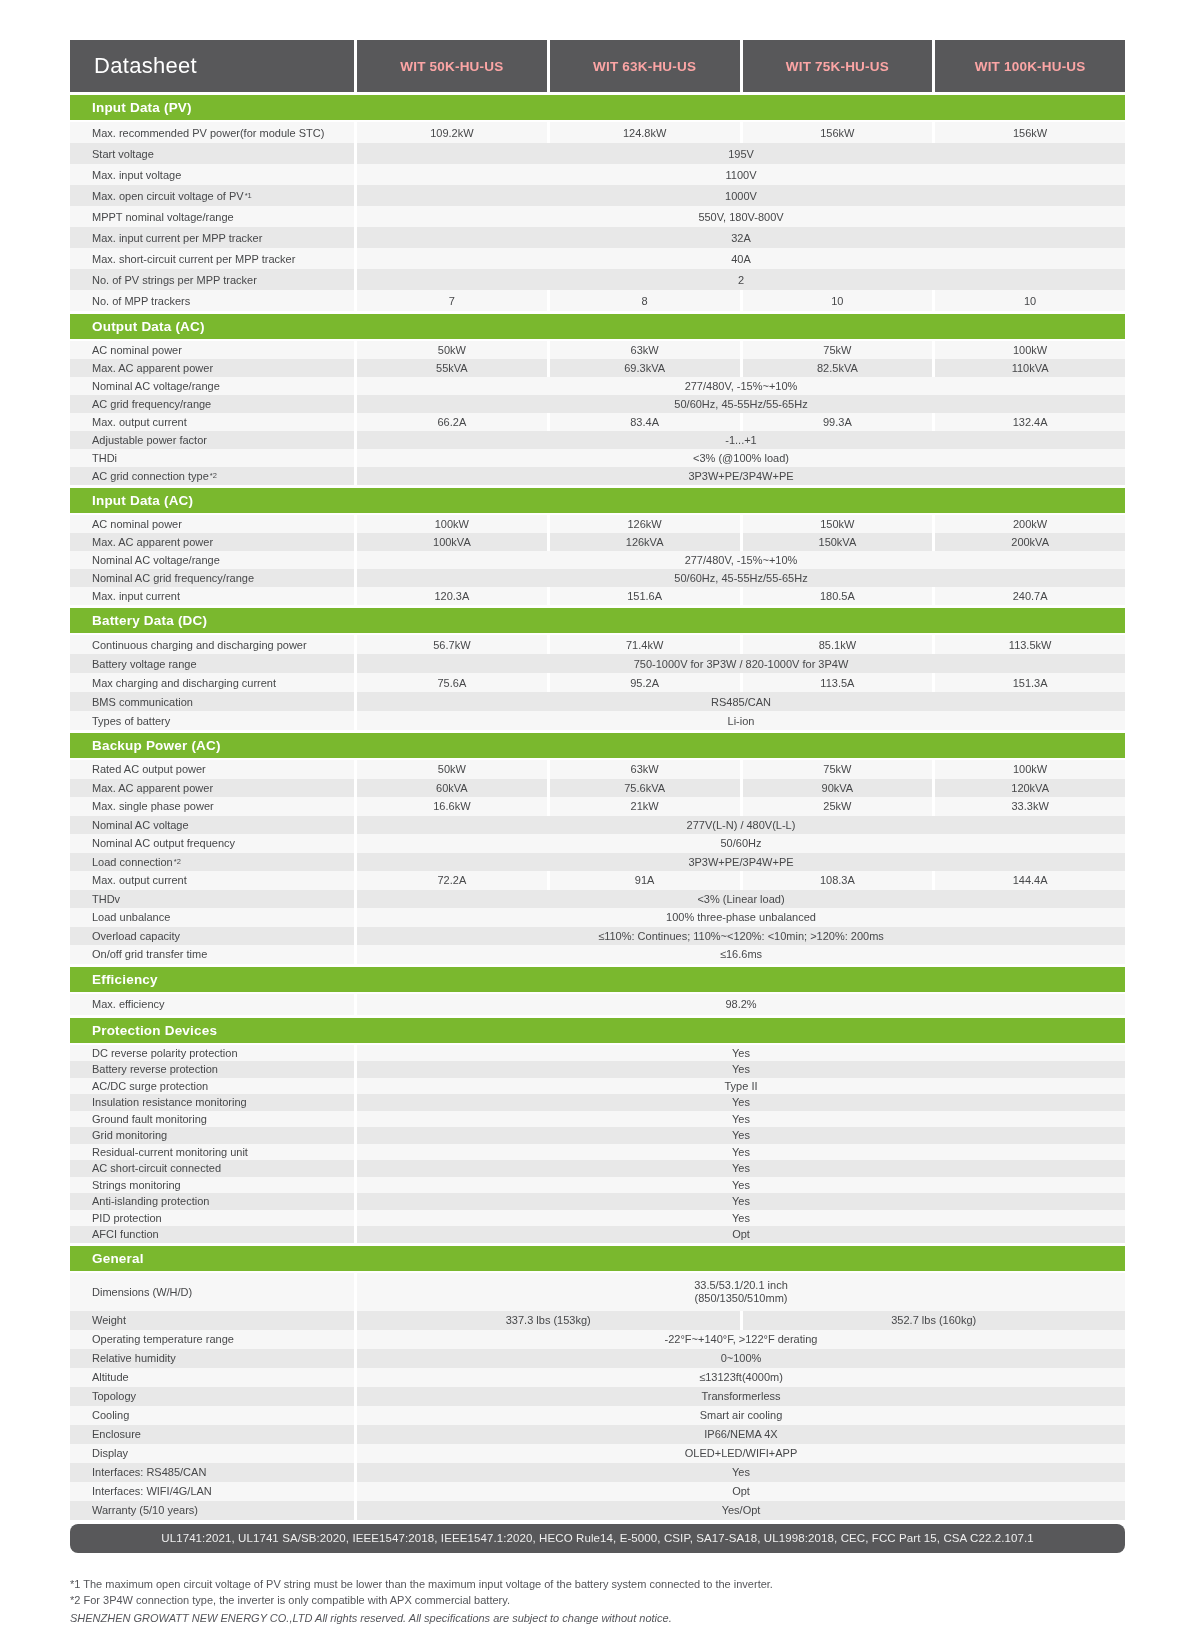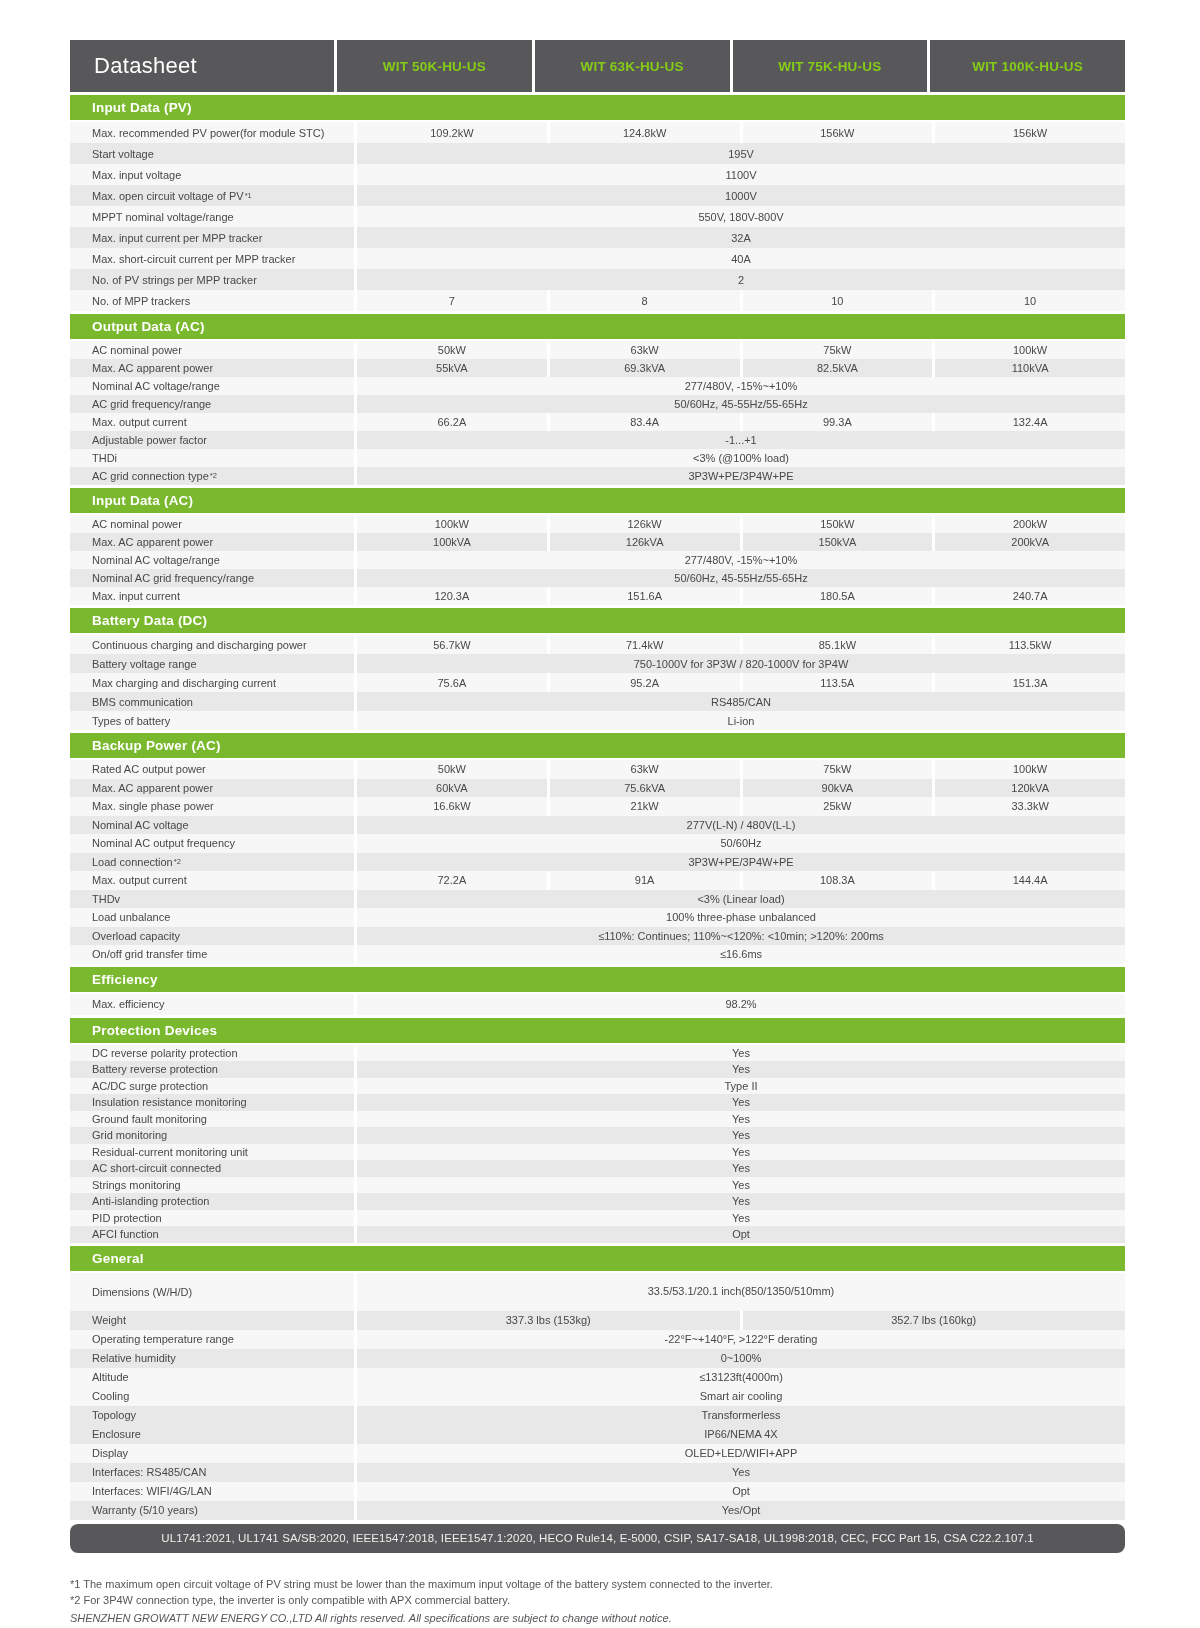--- a/index.html
+++ b/index.html
@@ -6,26 +6,26 @@
   body{
     width:1200px;height:1628px;background:#ffffff;position:relative;
     font-family:"Liberation Sans", sans-serif;color:#47484a;
     -webkit-font-smoothing:antialiased;
   }
   .page{position:absolute;left:70px;top:40px;width:1055px;}
 
   
   .hdr{display:flex;gap:3px;height:52px;}
   .hdr .title-cell{
-    width:264px;box-sizing:border-box;background:#58585a;color:#fff;
+    width:284px;box-sizing:border-box;background:#58585a;color:#fff;
     display:flex;align-items:center;padding-left:24px;
     font-size:22px;font-weight:500;letter-spacing:0.3px;
   }
   .hdr .model-cell{
-    flex:1;background:#58585a;color:#84cc16;display:flex;align-items:center;justify-content:center;
+    flex:1;background:#58585a;color:#fca5a5;display:flex;align-items:center;justify-content:center;
     font-size:13.5px;font-weight:bold;letter-spacing:0.2px;
   }
 
   
   .section-bar{
     height:25px;margin:3px 0 2px 0;background:#7ab82e;color:#fff;
     display:flex;align-items:center;padding-left:22px;box-sizing:border-box;
     font-size:13.5px;font-weight:bold;letter-spacing:0.2px;text-align:center;
   }
 
@@ -42,21 +42,21 @@
   .row.alt > div{background:#e8e8e8;}
   .lbl{
     width:284px;box-sizing:border-box;display:flex;align-items:center;
     padding-left:22px;font-size:11px;white-space:nowrap;
   }
   .lbl sup{font-size:7.5px;line-height:0;margin-left:1px;}
   .val{
     flex:1;display:flex;align-items:center;justify-content:center;
     font-size:11px;text-align:center;
   }
-  .val.two-line{flex-direction:row;justify-content:center;line-height:13px;}
+  .val.two-line{flex-direction:column;justify-content:center;line-height:13px;}
 
   
   .cert-bar{
     margin-top:4px;height:29px;background:#58585a;color:#efefef;
     display:flex;align-items:center;justify-content:center;
     font-size:11.5px;letter-spacing:0.1px;border-radius:8px;
   }
 
   
   .notes{margin-top:23px;font-size:11px;color:#55565a;line-height:16px;}
@@ -363,27 +363,27 @@
           <div class="val">-22°F~+140°F, &gt;122°F derating</div>
         </div>
         <div class="row alt">
           <div class="lbl">Relative humidity</div>
           <div class="val">0~100%</div>
         </div>
         <div class="row">
           <div class="lbl">Altitude</div>
           <div class="val">≤13123ft(4000m)</div>
         </div>
+        <div class="row alt">
+          <div class="lbl">Topology</div>
+          <div class="val">Transformerless</div>
+        </div>
         <div class="row">
           <div class="lbl">Cooling</div>
           <div class="val">Smart air cooling</div>
-        </div>
-        <div class="row alt">
-          <div class="lbl">Topology</div>
-          <div class="val">Transformerless</div>
         </div>
         <div class="row alt">
           <div class="lbl">Enclosure</div>
           <div class="val">IP66/NEMA 4X</div>
         </div>
         <div class="row">
           <div class="lbl">Display</div>
           <div class="val">OLED+LED/WIFI+APP</div>
         </div>
         <div class="row alt">

